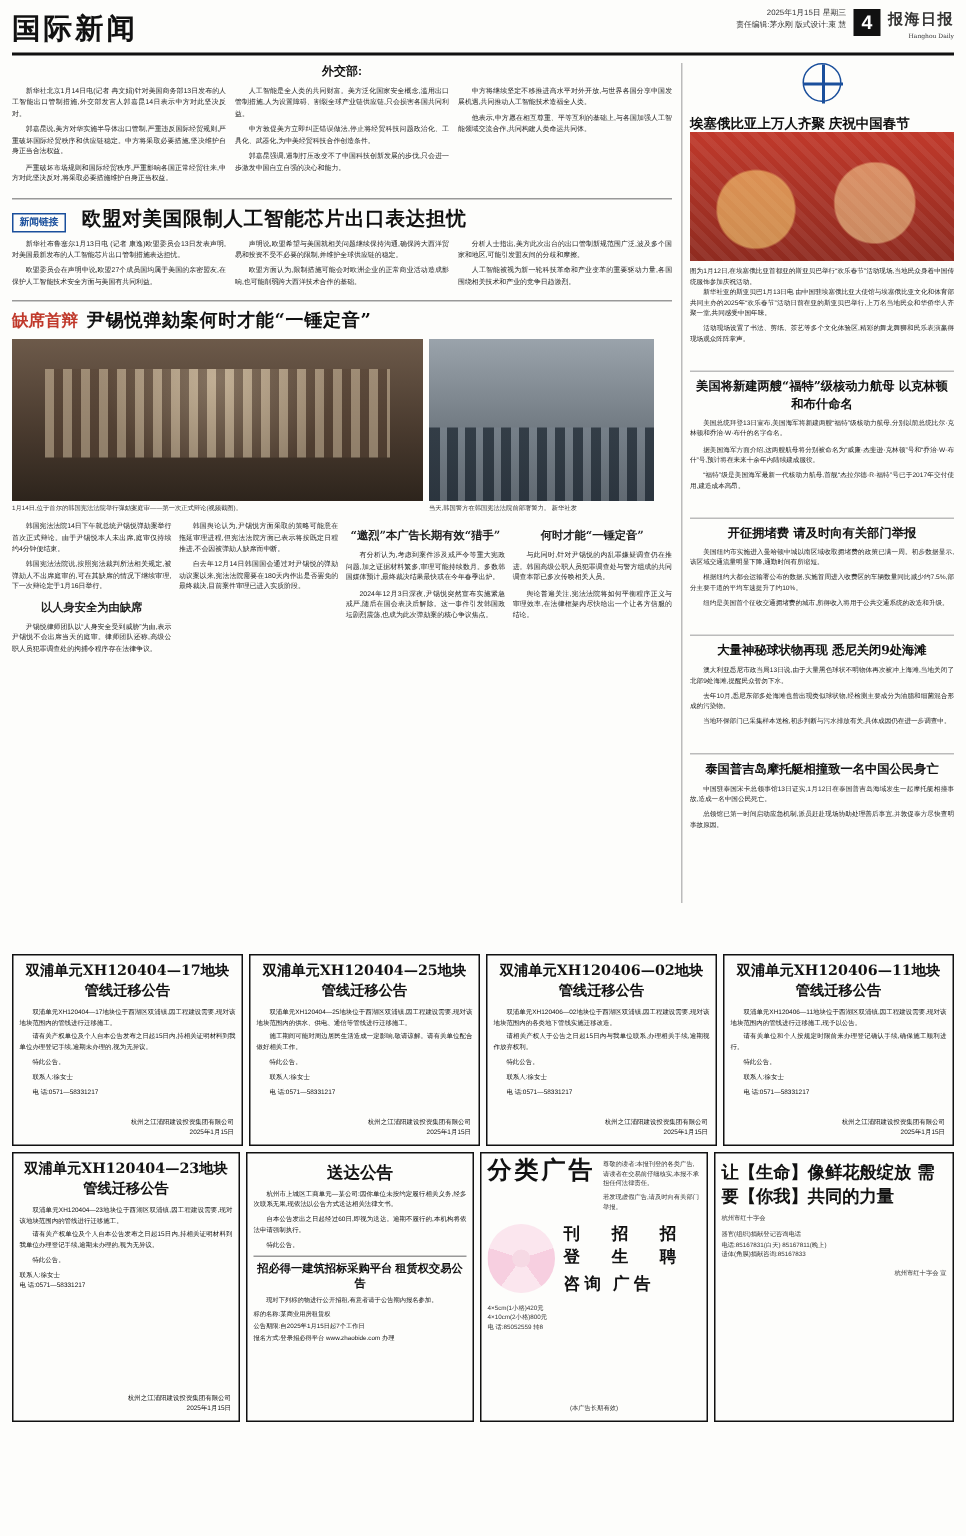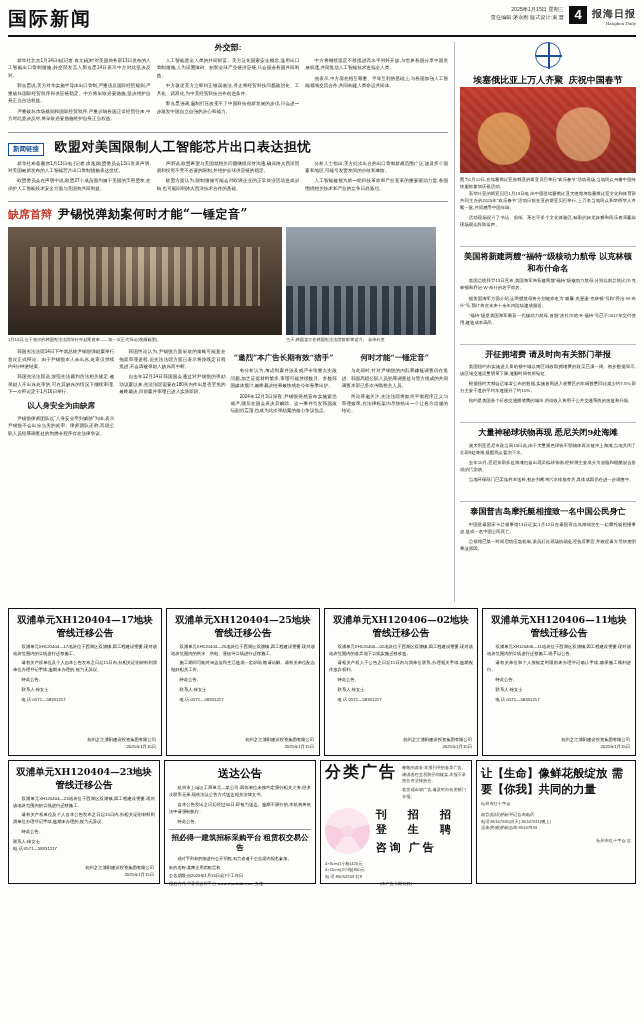--- a/index.html
+++ b/index.html
@@ -69,35 +69,35 @@
   
   .rc-photo { width:100%; height:86px; background:linear-gradient(#c0392b,#8e2b20); position:relative; overflow:hidden; }
   .rc-photo:after { content:""; position:absolute; inset:0;
     background: radial-gradient(circle at 25% 60%, rgba(255,220,120,.55) 0 18%, transparent 19%),
                 radial-gradient(circle at 70% 55%, rgba(255,230,160,.5) 0 20%, transparent 21%),
                 repeating-linear-gradient(45deg, rgba(255,255,255,.06) 0 4px, transparent 4px 8px); }
   .globe { width:26px; height:26px; border-radius:50%; border:1px solid #1a4f9c; display:inline-block; position:relative; }
   .globe:before, .globe:after{ content:""; position:absolute; border:1px solid #1a4f9c; }
   .globe:before { left:50%; top:0; width:0; height:100%; }
   .globe:after { left:0; top:50%; width:100%; height:0; }
-  .rc-title { font-family:Liberation Mono, monospace; font-weight:bold; font-size:9px; text-align:center; line-height:1.35; }
+  .rc-title { font-family:Liberation Sans, sans-serif; font-weight:bold; font-size:9px; text-align:left; line-height:1.35; }
   .rc-text { font-size:4.4px; line-height:1.6; text-align:justify; color:#222; }
   .rc-text p { margin:0 0 3px; text-indent:2em; }
   .rc-block { border-top:1px solid #bbb; margin-top:18px; padding-top:4px; }
   .rc-head2 { font-family:"DejaVu Serif", serif; font-weight:bold; font-size:8.2px; text-align:center; line-height:1.4; margin-bottom:3px; }
 
   
   .notices { display:flex; gap:4px; margin-top:6px; }
-  .notice { flex:1; border:1px solid #111; padding:4px; position:relative; height:148px; }
+  .notice { flex:1; border:1px solid #111; padding:4px; position:relative; height:128px;margin-top:28px; }
   .notice h3 { font-family:"DejaVu Serif", serif; font-size:9.5px; text-align:center; margin:1px 0 4px; line-height:1.35; font-weight:bold;}
   .notice .nt { font-size:4.3px; line-height:1.6; text-align:justify; }
   .notice .nt p { margin:0 0 3px; text-indent:2em; }
   .notice .sign { position:absolute; right:5px; bottom:4px; font-size:4.3px; text-align:right; line-height:1.6; }
 
-  .notices2 { display:flex; gap:4px; margin-top:4px; height:124px; }
+  .notices2 { display:flex; gap:4px; margin-top:4px; height:180px; }
   .box { border:1px solid #111; padding:4px; position:relative; }
 
   .classified-title { font-family:Liberation Mono, monospace; font-weight:bold; font-size:16px; color:#111; line-height:1.1; letter-spacing:2px; }
   .cl-row { display:flex; gap:5px; align-items:center; }
   .cl-words { font-family:"DejaVu Serif", serif; font-weight:bold; font-size:11px; letter-spacing:3px; }
   .flower { width:46px; height:46px; border-radius:50%; background:
      radial-gradient(circle at 50% 50%, #f6d9e4 0 18%, transparent 19%),
      conic-gradient(from 0deg, #fbe6ee 0 20%, #f7cfe0 20% 40%, #fbe6ee 40% 60%, #f7cfe0 60% 80%, #fbe6ee 80% 100%); }
   .ad-right h4 { font-family:"DejaVu Serif", serif; font-size:11.5px; margin:0 0 4px; line-height:1.4; }
   .tiny { font-size:4.2px; line-height:1.6; color:#333; }

